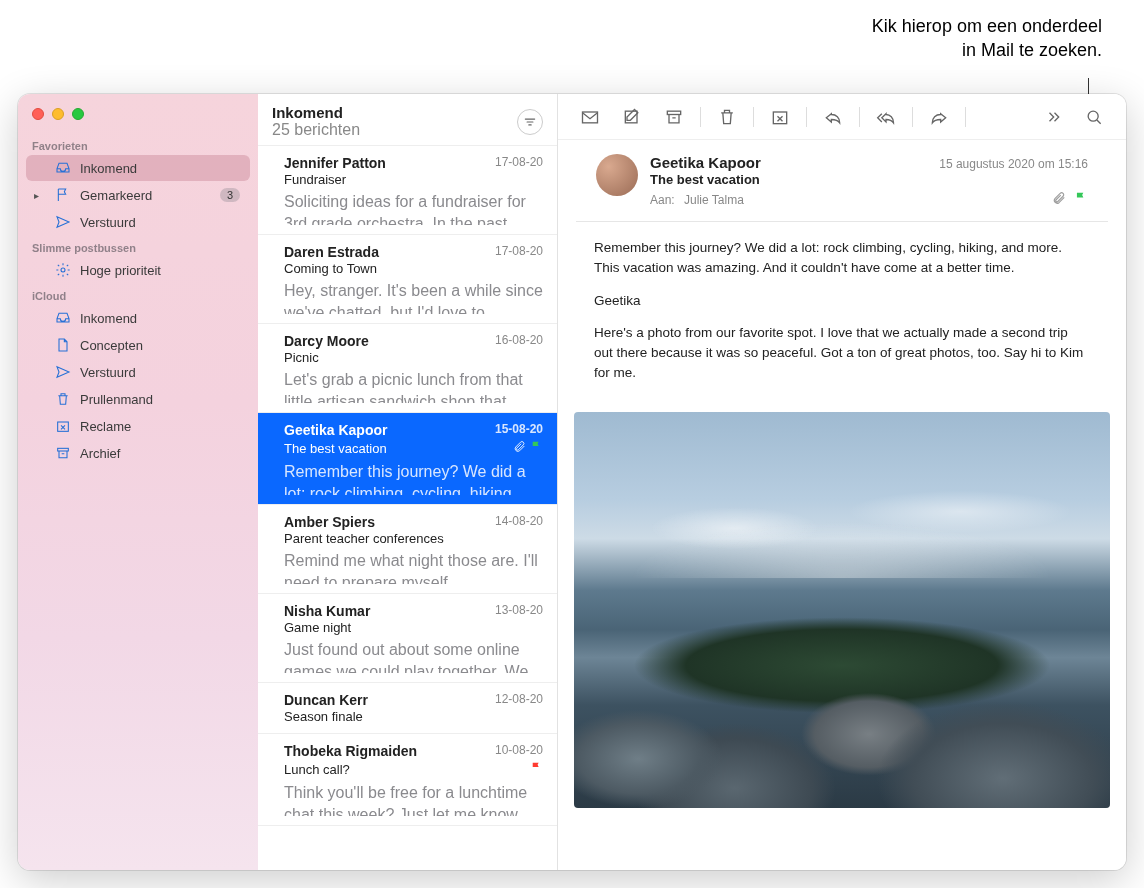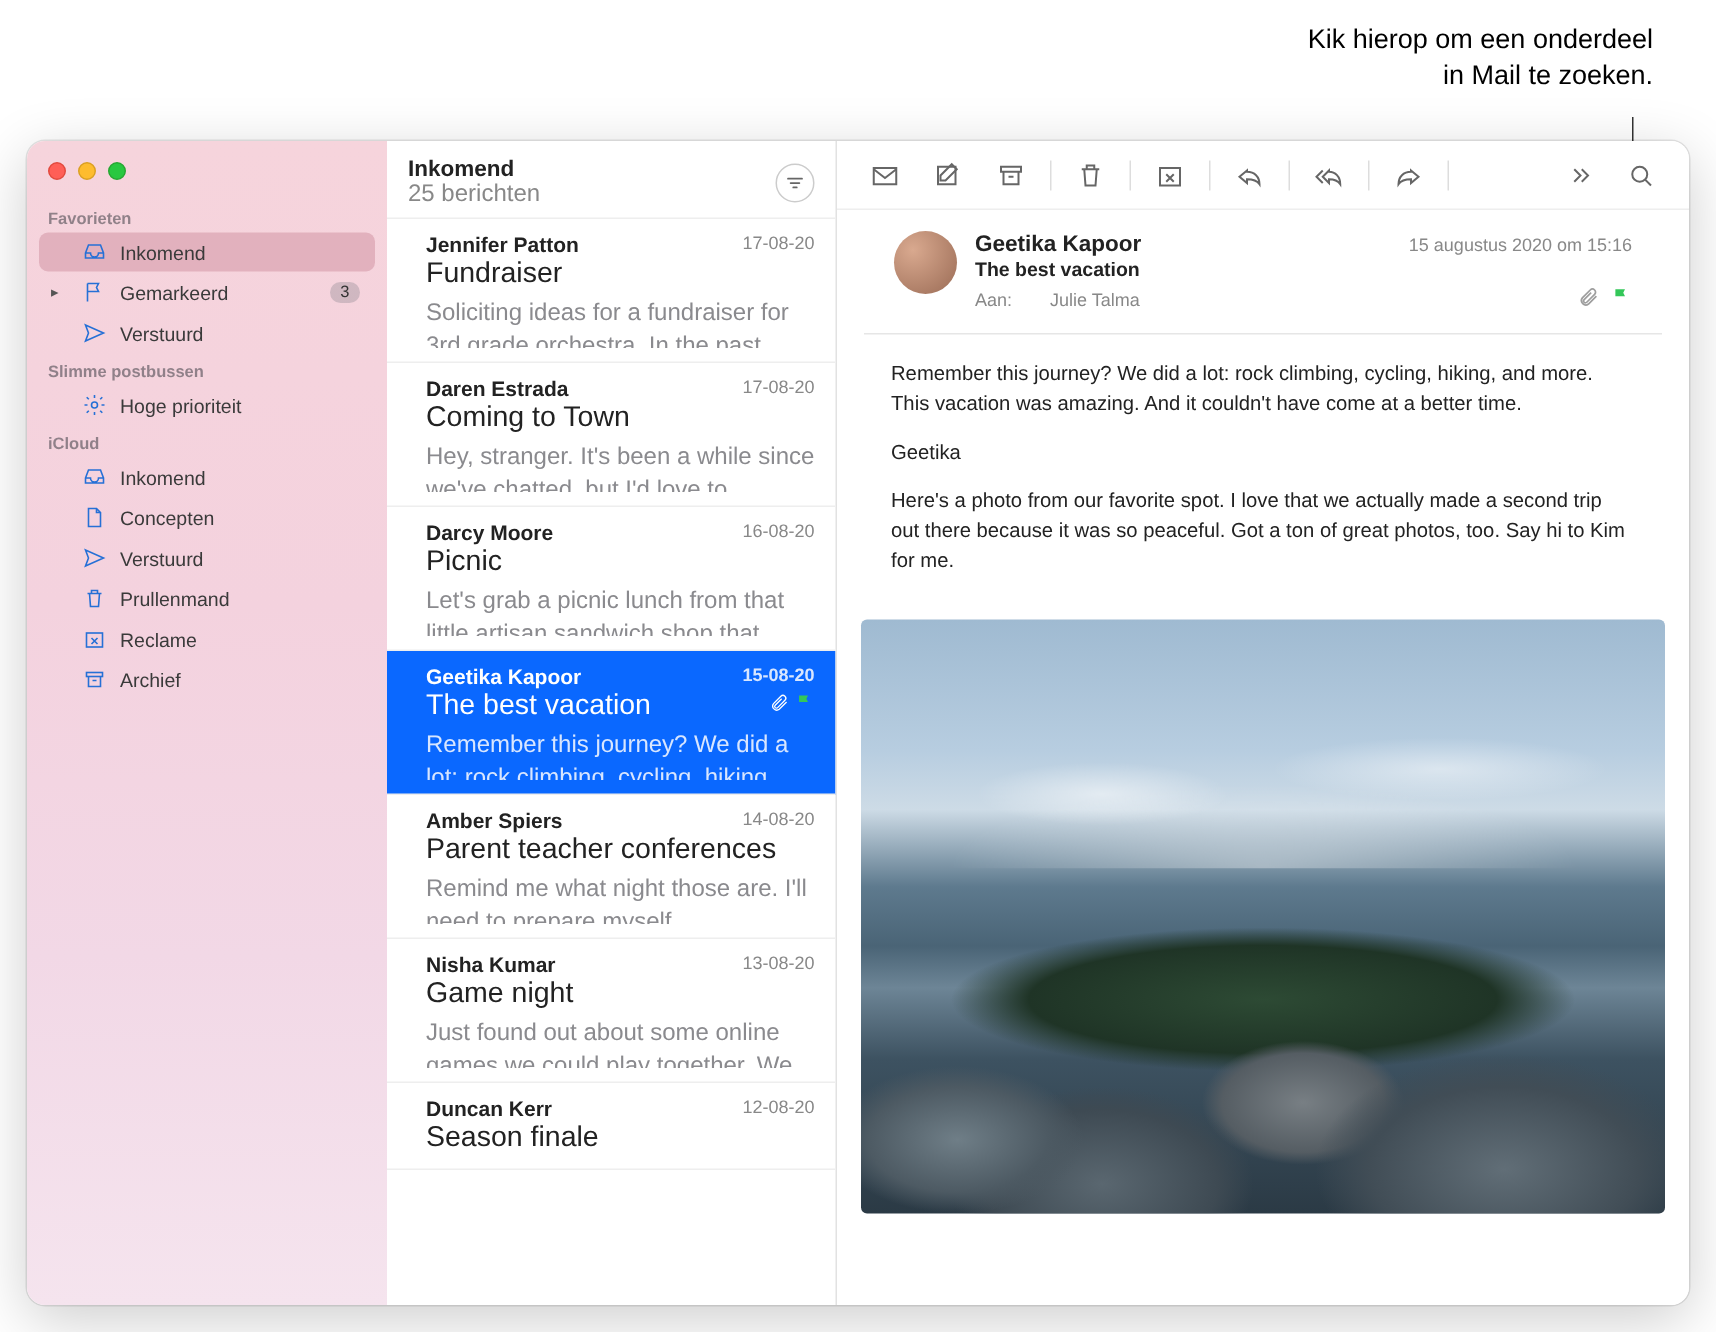--- a/index.html
+++ b/index.html
@@ -136,21 +136,21 @@
   }
   .msg.selected {
     background: #0a68ff;
     color: #fff;
   }
   .msg-row1 { display: flex; justify-content: space-between; align-items: flex-start; }
   .msg-sender { font-size: 14px; font-weight: 700; }
   .msg-date { font-size: 12px; color: #888; }
   .msg.selected .msg-date { color: #d8e6ff; font-weight: bold; }
   .msg-row2 { display: flex; justify-content: space-between; align-items:center; margin-top:1px; gap:6px;}
-  .msg-subject { font-size: 19px; flex:1; }
+  .msg-subject { font-size: 13px; flex:1; }
   .msg-preview { font-size: 16px; color: #8a8a8e; margin-top: 4px; line-height: 1.35; max-height:34px; overflow:hidden;}
   .msg.selected .msg-preview { color: #d8e6ff; }
   .msg-icons { display:flex; gap:4px; align-items:center; }
   .flag-red { color: #ff3b30; }
   .flag-green { color: #34c759; }
   
   .content {
     flex: 1;
     display: flex;
     flex-direction: column;
@@ -184,21 +184,21 @@
     width: 42px; height: 42px; border-radius: 50%;
     background: radial-gradient(circle at 30% 30%, #d9a98f, #9a6b55);
     flex-shrink: 0;
   }
   .mh-text { flex:1; }
   .mh-row1 { display:flex; justify-content: space-between; align-items: baseline;}
   .mh-from { font-size: 15px; font-weight: 700; }
   .mh-date { font-size: 12px; color: #888; }
   .mh-subject { font-size: 13px; font-weight:600; margin-top:1px;}
   .mh-to { font-size: 12px; color:#888; margin-top:3px;}
-  .mh-to .toval { color:#888; margin-left: 22px;}
+  .mh-to .toval { color:#888; margin-left: 6px;}
   .mh-icons { display:flex; gap:8px; justify-content:flex-end; margin-top:4px; color:#9e9e9e;}
   .msg-body {
     padding: 16px 36px;
     font-size: 13.5px;
     line-height: 1.5;
     color: #222;
   }
   .msg-body p { margin-bottom: 12px; }
   .photo {
     margin: 0 16px 16px 16px;
@@ -434,20 +434,35 @@
         <div class="msg">
           <div class="msg-row1">
             <span class="msg-sender">Duncan Kerr</span>
             <span class="msg-date">12-08-20</span>
           </div>
           <div class="msg-row2">
             <span class="msg-subject">Season finale</span>
             <span class="msg-icons"></span>
           </div>
         </div>
+        <div class="msg">
+          <div class="msg-row1">
+            <span class="msg-sender">Thobeka Rigmaiden</span>
+            <span class="msg-date">10-08-20</span>
+          </div>
+          <div class="msg-row2">
+            <span class="msg-subject">Lunch call?</span>
+            <span class="msg-icons">
+              <span class="flag-red"><svg width="13" height="13" viewBox="0 0 24 24">
+                  <use href="#i-flagfill"></use>
+                </svg></span>
+            </span>
+          </div>
+          <div class="msg-preview">Think you'll be free for a lunchtime chat this week? Just let me know wh…</div>
+        </div>
       </div>
   </div>
 
   <div class="content">
     <div class="toolbar" id="toolbar" style="gap: 2px;">
         <div class="tbtn">
           <svg viewBox="0 0 24 24">
             <use href="#i-envelope"></use>
           </svg>
         </div>

